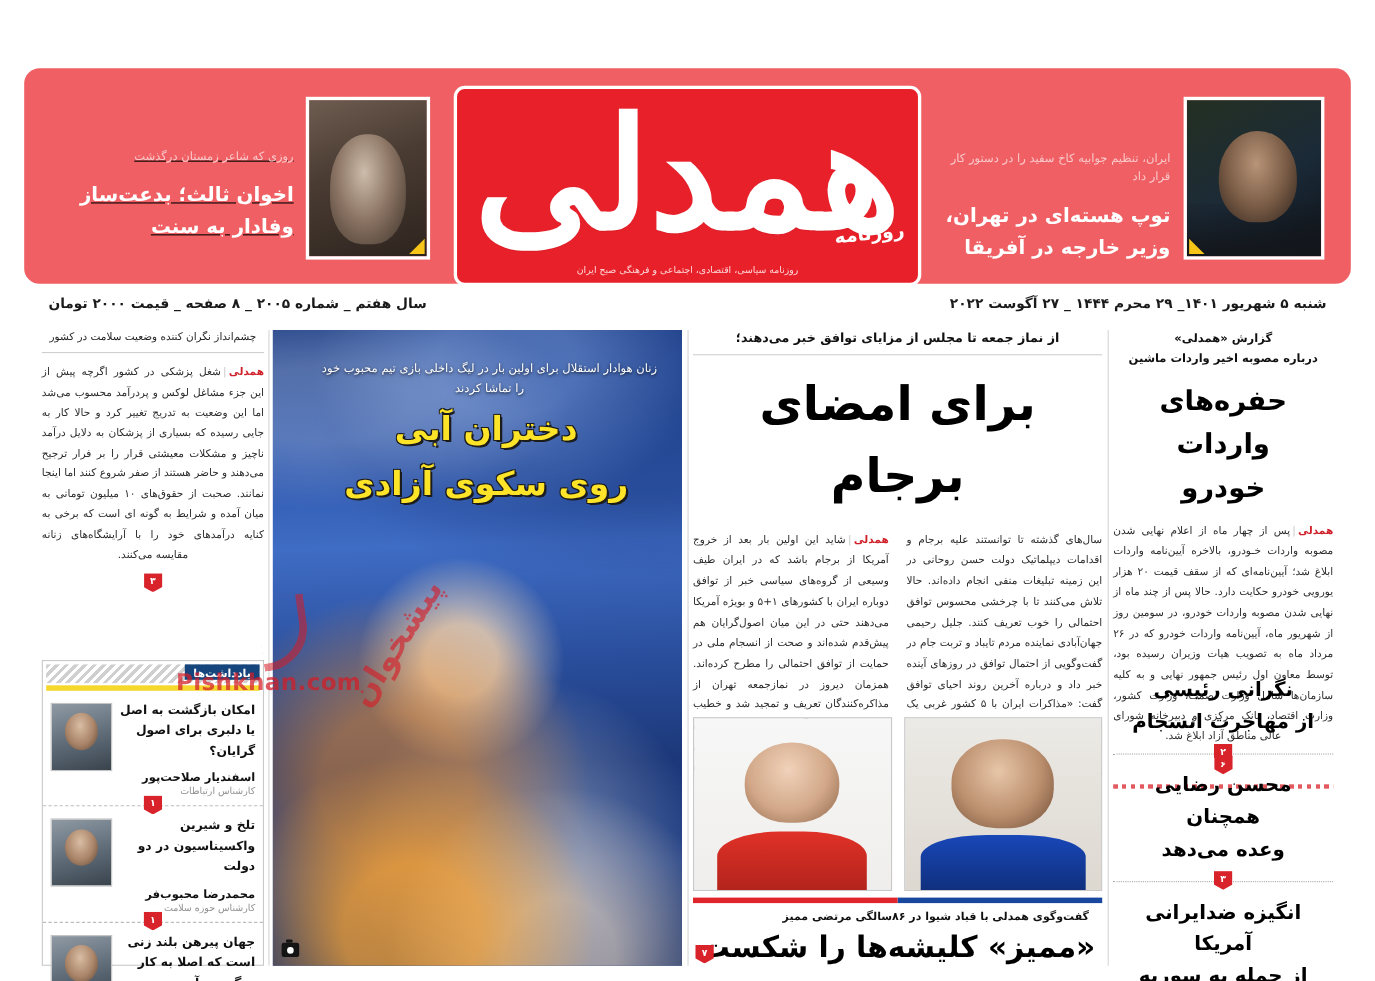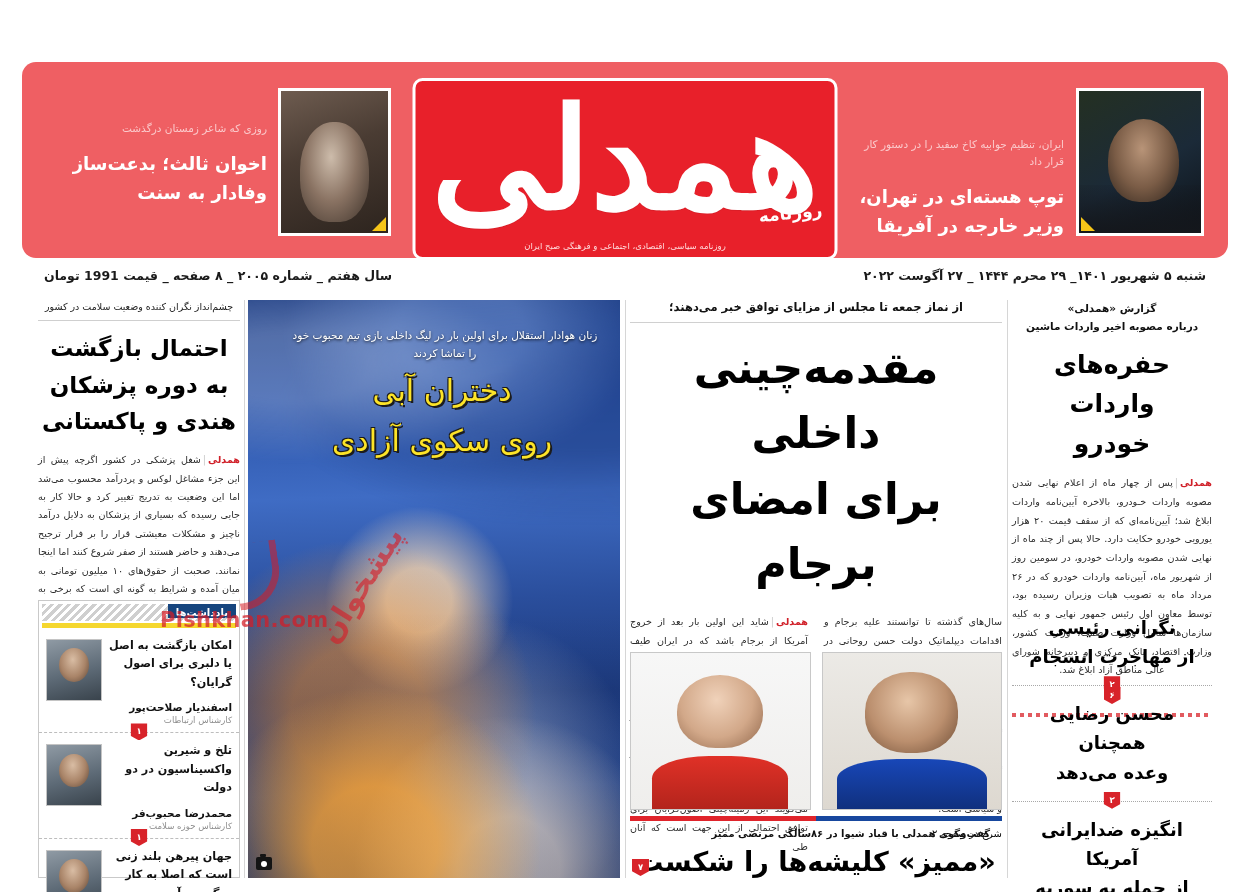--- a/index.html
+++ b/index.html
@@ -61,21 +61,21 @@
   }
   .mh-left .thumb::after{
     content:""; position:absolute; left:18%; top:22%; width:64%; height:70%;
     border-radius:48% 48% 42% 42%;
     background: radial-gradient(ellipse at 45% 35%, #cdbcab 0%, #8a7363 48%, #3d322a 100%);
   }
   .mh-left .thumb .pagetag{
     position:absolute; right:2px; bottom:2px; width:0;height:0;
     border-left:14px solid transparent; border-bottom:14px solid #f6c518;
   }
-  .mh-left .txt { position: absolute; right: 124px; left: 0; top: 32px; text-align: right; }
+  .mh-left .txt { position: absolute; right: 124px; left: 0; top: 46px; text-align: right; text-decoration: underline; }
   .mh-kicker { font-size: 10.5px; color: #fbc9cb; line-height: 1.6; }
   .mh-head { font-size: 18px; font-weight: 700; color: #ffffff; line-height: 1.62; margin-top: 12px; }
 
   
   .mh-right { position: absolute; right: 46px; top: 88px; width: 345px; height: 148px; }
   .mh-right .thumb {
     position: absolute; right: 0; top: 0; width: 128px; height: 148px;
     border: 3px solid #fff;
     background: linear-gradient(150deg,#243022 0%,#1b2a38 55%,#0d1218 100%);
     overflow: hidden;
@@ -188,21 +188,21 @@
       radial-gradient(ellipse at 70% 96%, rgba(255,232,205,.55) 0 14%, transparent 42%),
       linear-gradient(180deg, rgba(20,45,100,0) 0%, rgba(18,40,92,.35) 100%);
   }
   .ph-kicker {
     position: absolute; right: 18px; left: 40px; top: 26px; z-index: 4;
     font-size: 10.5px; color: #ffffff; line-height: 1.72; text-align: center;
     text-shadow: 0 1px 3px rgba(0,0,0,.85);
   }
   .ph-title {
     position: absolute; right: 14px; left: 30px; top: 66px; z-index: 4;
-    font-size: 30px; font-weight: 400; color: #fde428; line-height: 1.66;
+    font-size: 30px; font-weight: 700; color: #fde428; line-height: 1.66;
     text-align: center; letter-spacing: -.5px;
     text-shadow: 2px 2px 0 #1c1c1c, -1px -1px 0 #1c1c1c, 1px -1px 0 #1c1c1c, -1px 1px 0 #1c1c1c;
   }
   .cam {
     position: absolute; left: 8px; bottom: 8px; z-index: 6;
     width: 16px; height: 13px; background: #141414; border-radius: 2px;
   }
   .cam::before{ content:""; position:absolute; left:5px; top:3.5px; width:6px;height:6px; border-radius:50%; background:#fff; }
   .cam::after{ content:""; position:absolute; left:4px; top:-3px; width:6px;height:3px; background:#141414; border-radius:1px; }
 
@@ -308,34 +308,29 @@
     </div>
     <div class="txt">
       <div class="mh-kicker">ایران، تنظیم جوابیه کاخ سفید را در دستور کار قرار داد</div>
       <div class="mh-head">
         <div>توپ هسته‌ای در تهران،</div>
         <div>وزیر خارجه در آفریقا</div>
       </div>
     </div>
   </div>
 
-  <div class="meta-left">سال هفتم _ شماره ۲۰۰۵ _ ۸ صفحه _ قیمت 1991 تومان</div>
+  <div class="meta-left">سال هفتم _ شماره ۲۰۰۵ _ ۸ صفحه _ قیمت ۲۰۰۰ تومان</div>
   <div class="meta-right">شنبه ۵ شهریور ۱۴۰۱_ ۲۹ محرم ۱۴۴۴ _ ۲۷ آگوست ۲۰۲۲</div>
 
   <div class="vrule" style="left:244px"></div>
   <div class="vrule" style="left:625px"></div>
   <div class="vrule" style="left:1007px"></div>
 
   <div class="col-left">
     <div class="lead-kicker">چشم‌انداز نگران کننده وضعیت سلامت در کشور</div>
-    <div class="lead-head">
-      <div>احتمال بازگشت</div>
-      <div>به دوره پزشکان</div>
-      <div>هندی و پاکستانی</div>
-    </div>
     <div class="lead-body"><span class="lede-tag">همدلی</span><span>شغل پزشکی در کشور اگرچه پیش از این جزء مشاغل لوکس و پردرآمد محسوب می‌شد اما این وضعیت به تدریج تغییر کرد و حالا کار به جایی رسیده که بسیاری از پزشکان به دلایل درآمد ناچیز و مشکلات معیشتی قرار را بر فرار ترجیح می‌دهند و حاضر هستند از صفر شروع کنند اما اینجا نمانند. صحبت از حقوق‌های ۱۰ میلیون تومانی به میان آمده و شرایط به گونه ای است که برخی به کنایه درآمدهای خود را با آرایشگاه‌های زنانه مقایسه می‌کنند.</span></div>
     <span class="pagebadge">۳</span>
 
     <div class="notes-box">
       <div class="notes-bar">
         <span class="tag">یادداشت‌ها</span>
       </div>
       <div class="notes-rule"></div>
 
       <div class="note">
@@ -374,21 +369,20 @@
 
   <div class="watermark">
     <div class="wm-mark"></div>
     <div class="wm-fa">پیشخوان</div>
     <div class="wm-en">Pishkhan.com</div>
   </div>
 
   <div class="col-main">
     <div class="main-kicker">از نماز جمعه تا مجلس از مزایای توافق خبر می‌دهند؛</div>
     <div class="main-head">
-      <div>مقدمه‌چینی داخلی</div>
       <div>برای امضای برجام</div>
     </div>
     <div class="main-cols">
       <div class="c"><span class="lede-tag">همدلی</span><span>شاید این اولین بار بعد از خروج آمریکا از برجام باشد که در ایران طیف وسیعی از گروه‌های سیاسی خبر از توافق دوباره ایران با کشورهای ۱+۵ و بویژه آمریکا می‌دهند حتی در این میان اصول‌گرایان هم پیش‌قدم شده‌اند و صحت از انسجام ملی در حمایت از توافق احتمالی را مطرح کرده‌اند. همزمان دیروز در نمازجمعه تهران از مذاکره‌کنندگان تعریف و تمجید شد و خطیب جمعه تهران از آنان حمایت کرد. برخی می‌گویند این زمینه‌چینی اصول‌گرایان برای توافق احتمالی از این جهت است که آنان طی</span></div>
       <div class="c"><span>سال‌های گذشته تا توانستند علیه برجام و اقدامات دیپلماتیک دولت حسن روحانی در این زمینه تبلیغات منفی انجام داده‌اند. حالا تلاش می‌کنند تا با چرخشی محسوس توافق احتمالی را خوب تعریف کنند. جلیل رحیمی جهان‌آبادی نماینده مردم تایباد و تربت جام در گفت‌وگویی از احتمال توافق در روزهای آینده خبر داد و درباره آخرین روند احیای توافق گفت: «مذاکرات ایران با ۵ کشور غربی یک مذاکرات بسیار پیچیده به لحاظ امنیتی، فنی و سیاسی است.</span><span class="seemore">شرح در صفحه ۲</span></div>
     </div>
 
     <div class="iv-photos">
       <div class="p a"></div>
       <div class="p b"></div>

